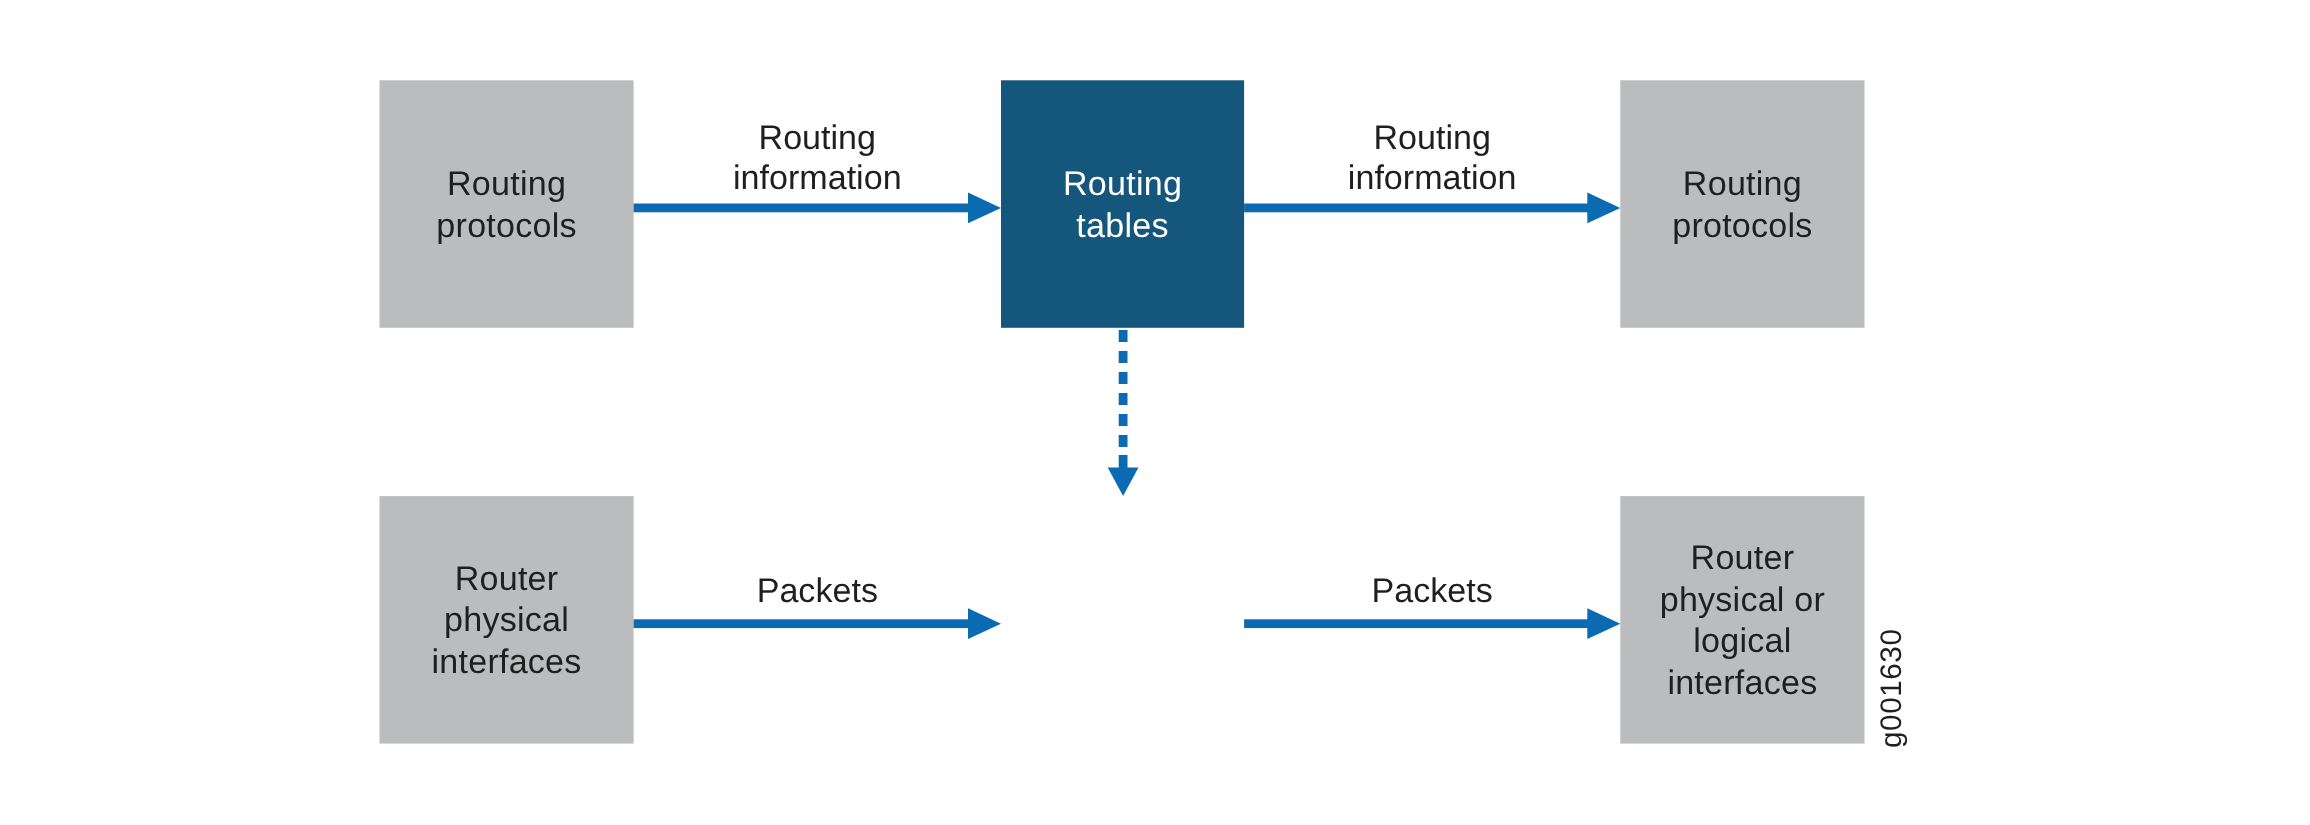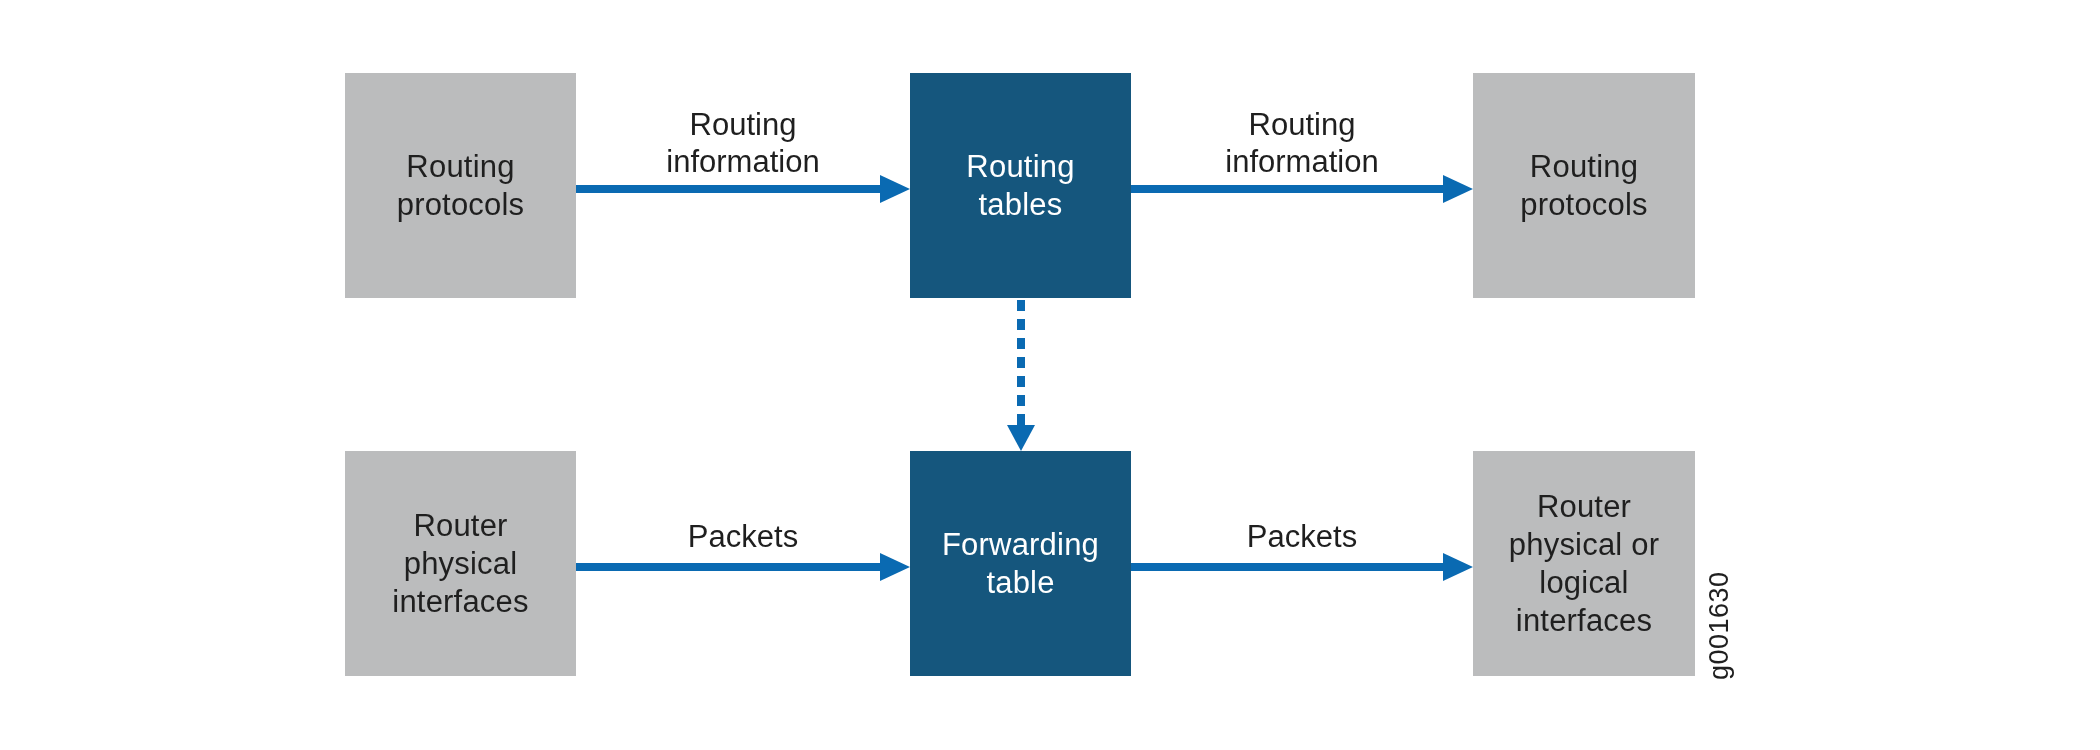--- a/index.html
+++ b/index.html
@@ -104,24 +104,20 @@
     <span class="node-label">Routing
 protocols</span>
   </div>
 
   <div class="node gray" style="left:345px; top:451px; width:231px;">
     <span class="node-label">Router
 physical
 interfaces</span>
   </div>
 
-  <div class="node blue" style="left:910px; top:451px; width:221px;">
-    <span class="node-label">Forwarding
-table</span>
-  </div>
 
   <div class="node gray" style="left:1473px; top:451px; width:222px;">
     <span class="node-label">Router
 physical or
 logical
 interfaces</span>
   </div>
 
   <div class="edge-label" style="left:576px; top:106px; width:334px;">Routing
 information</div>

